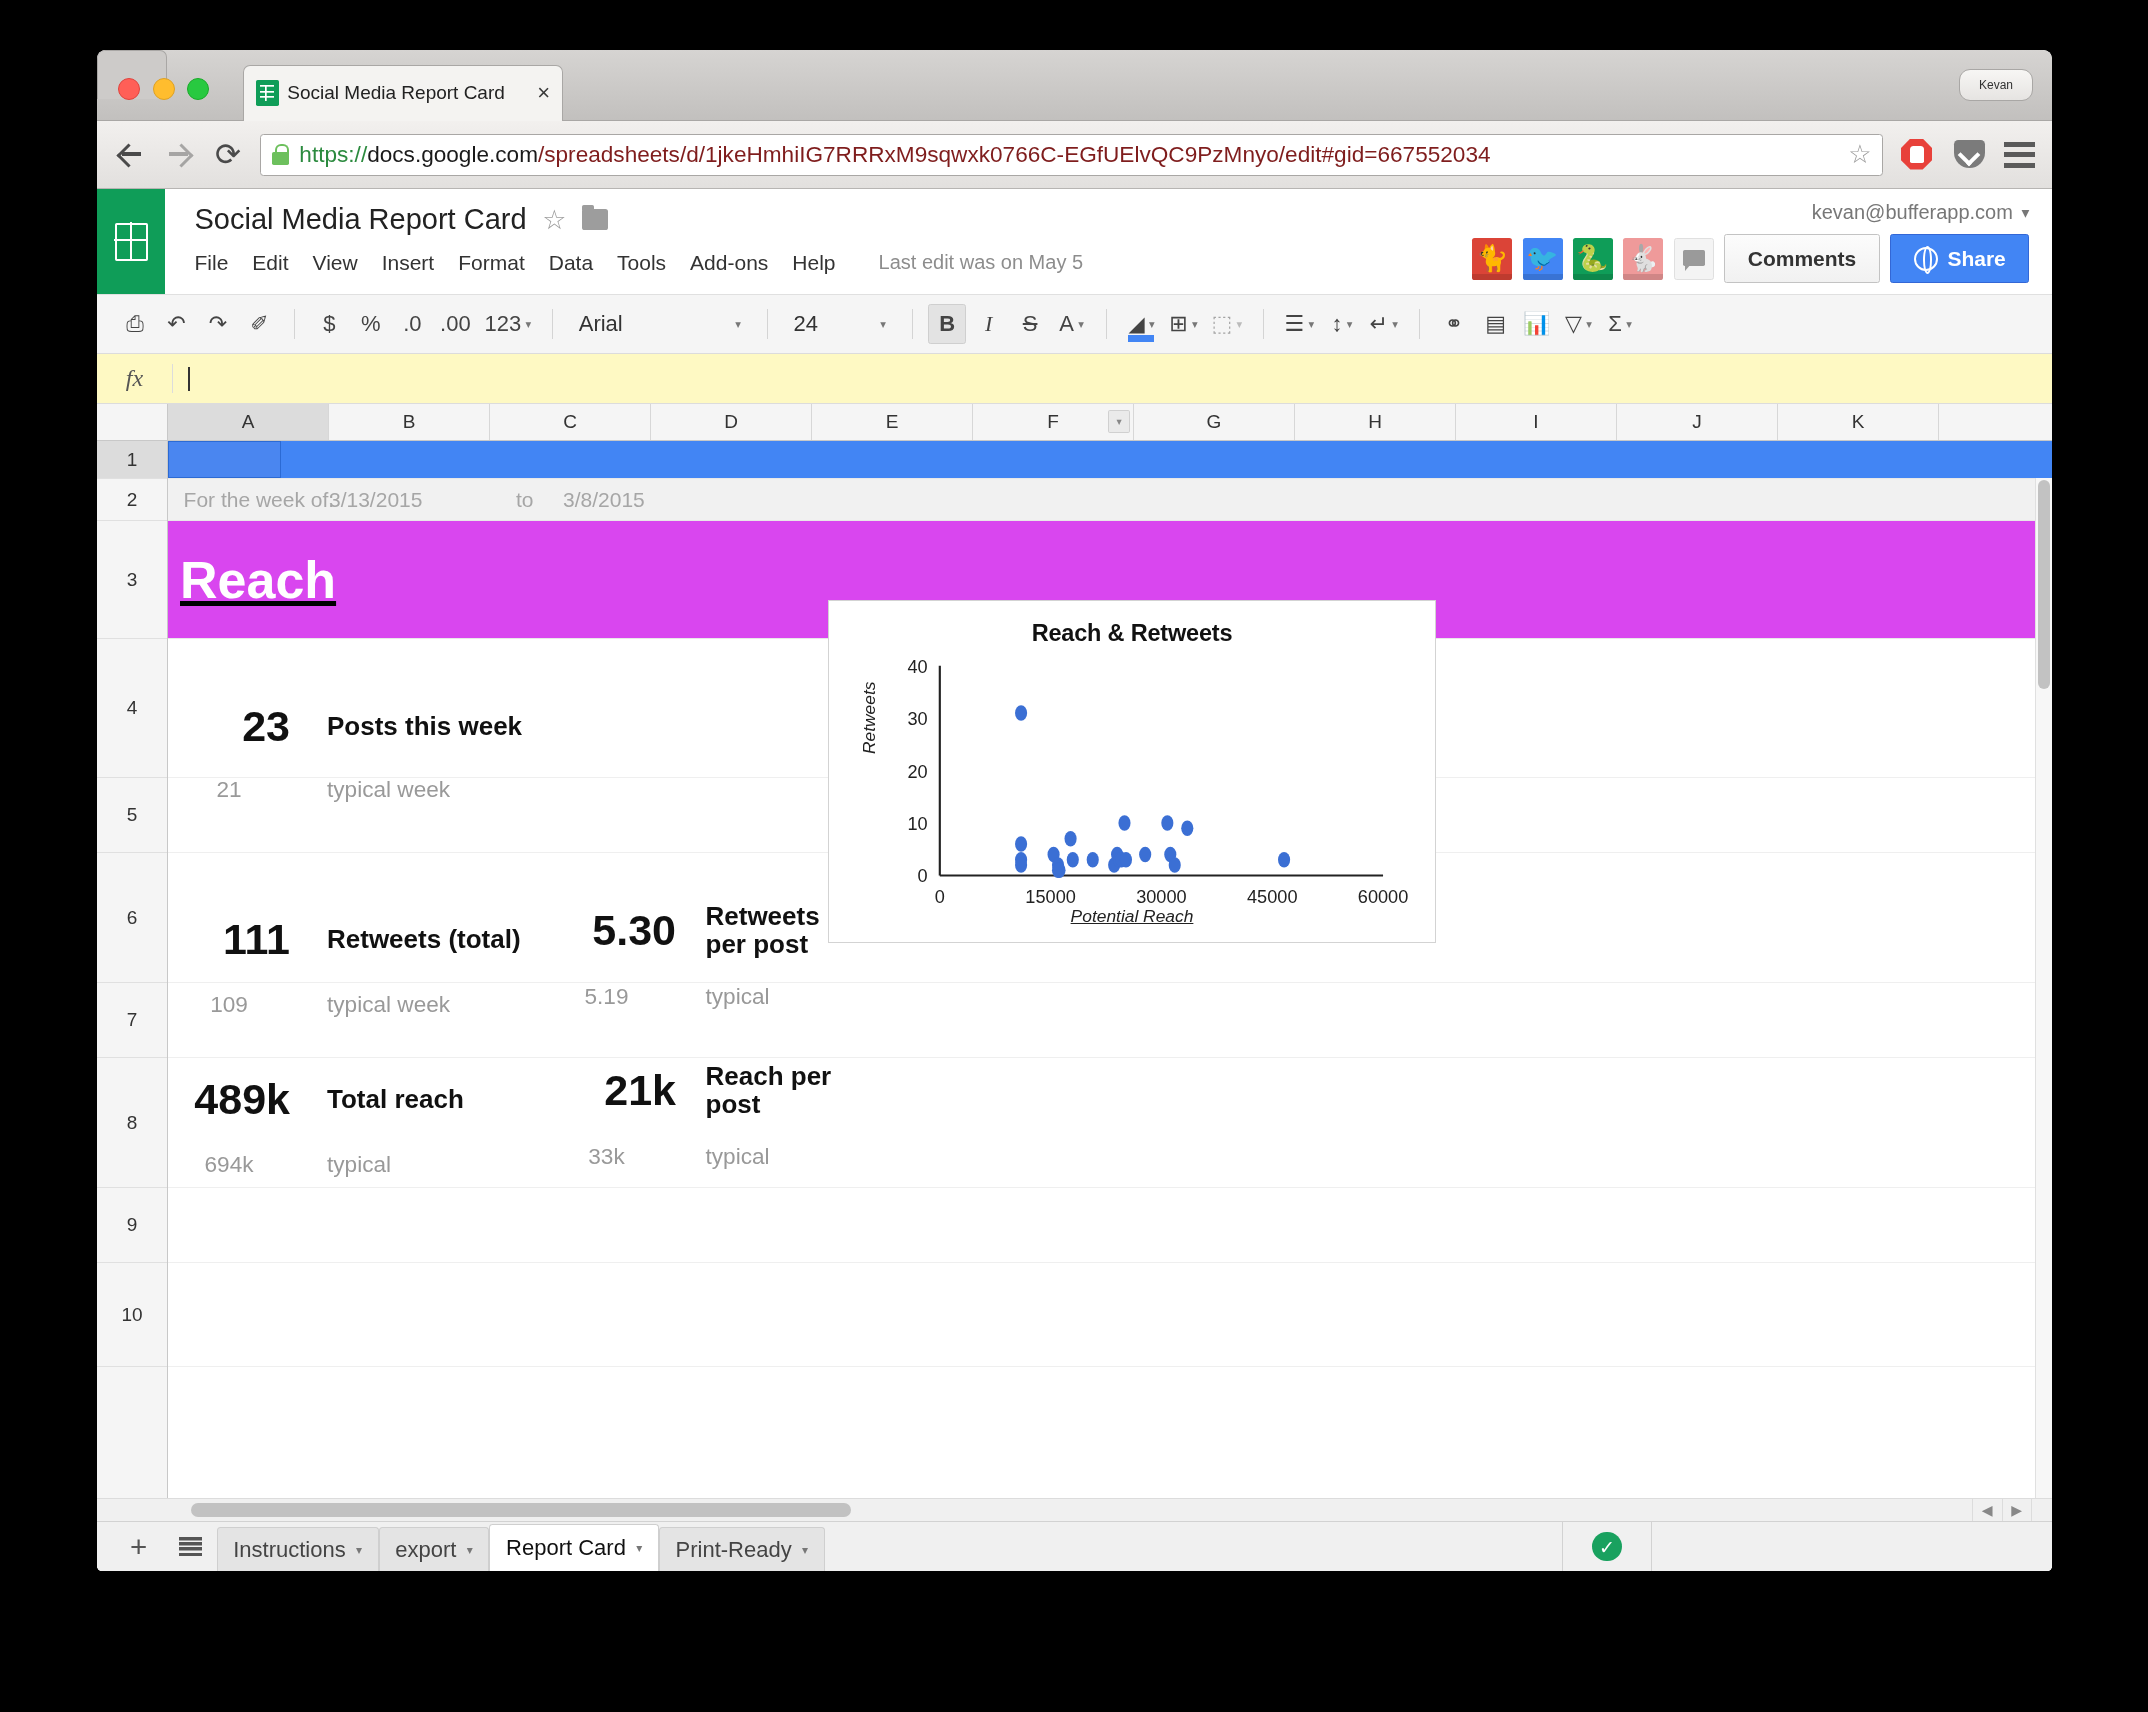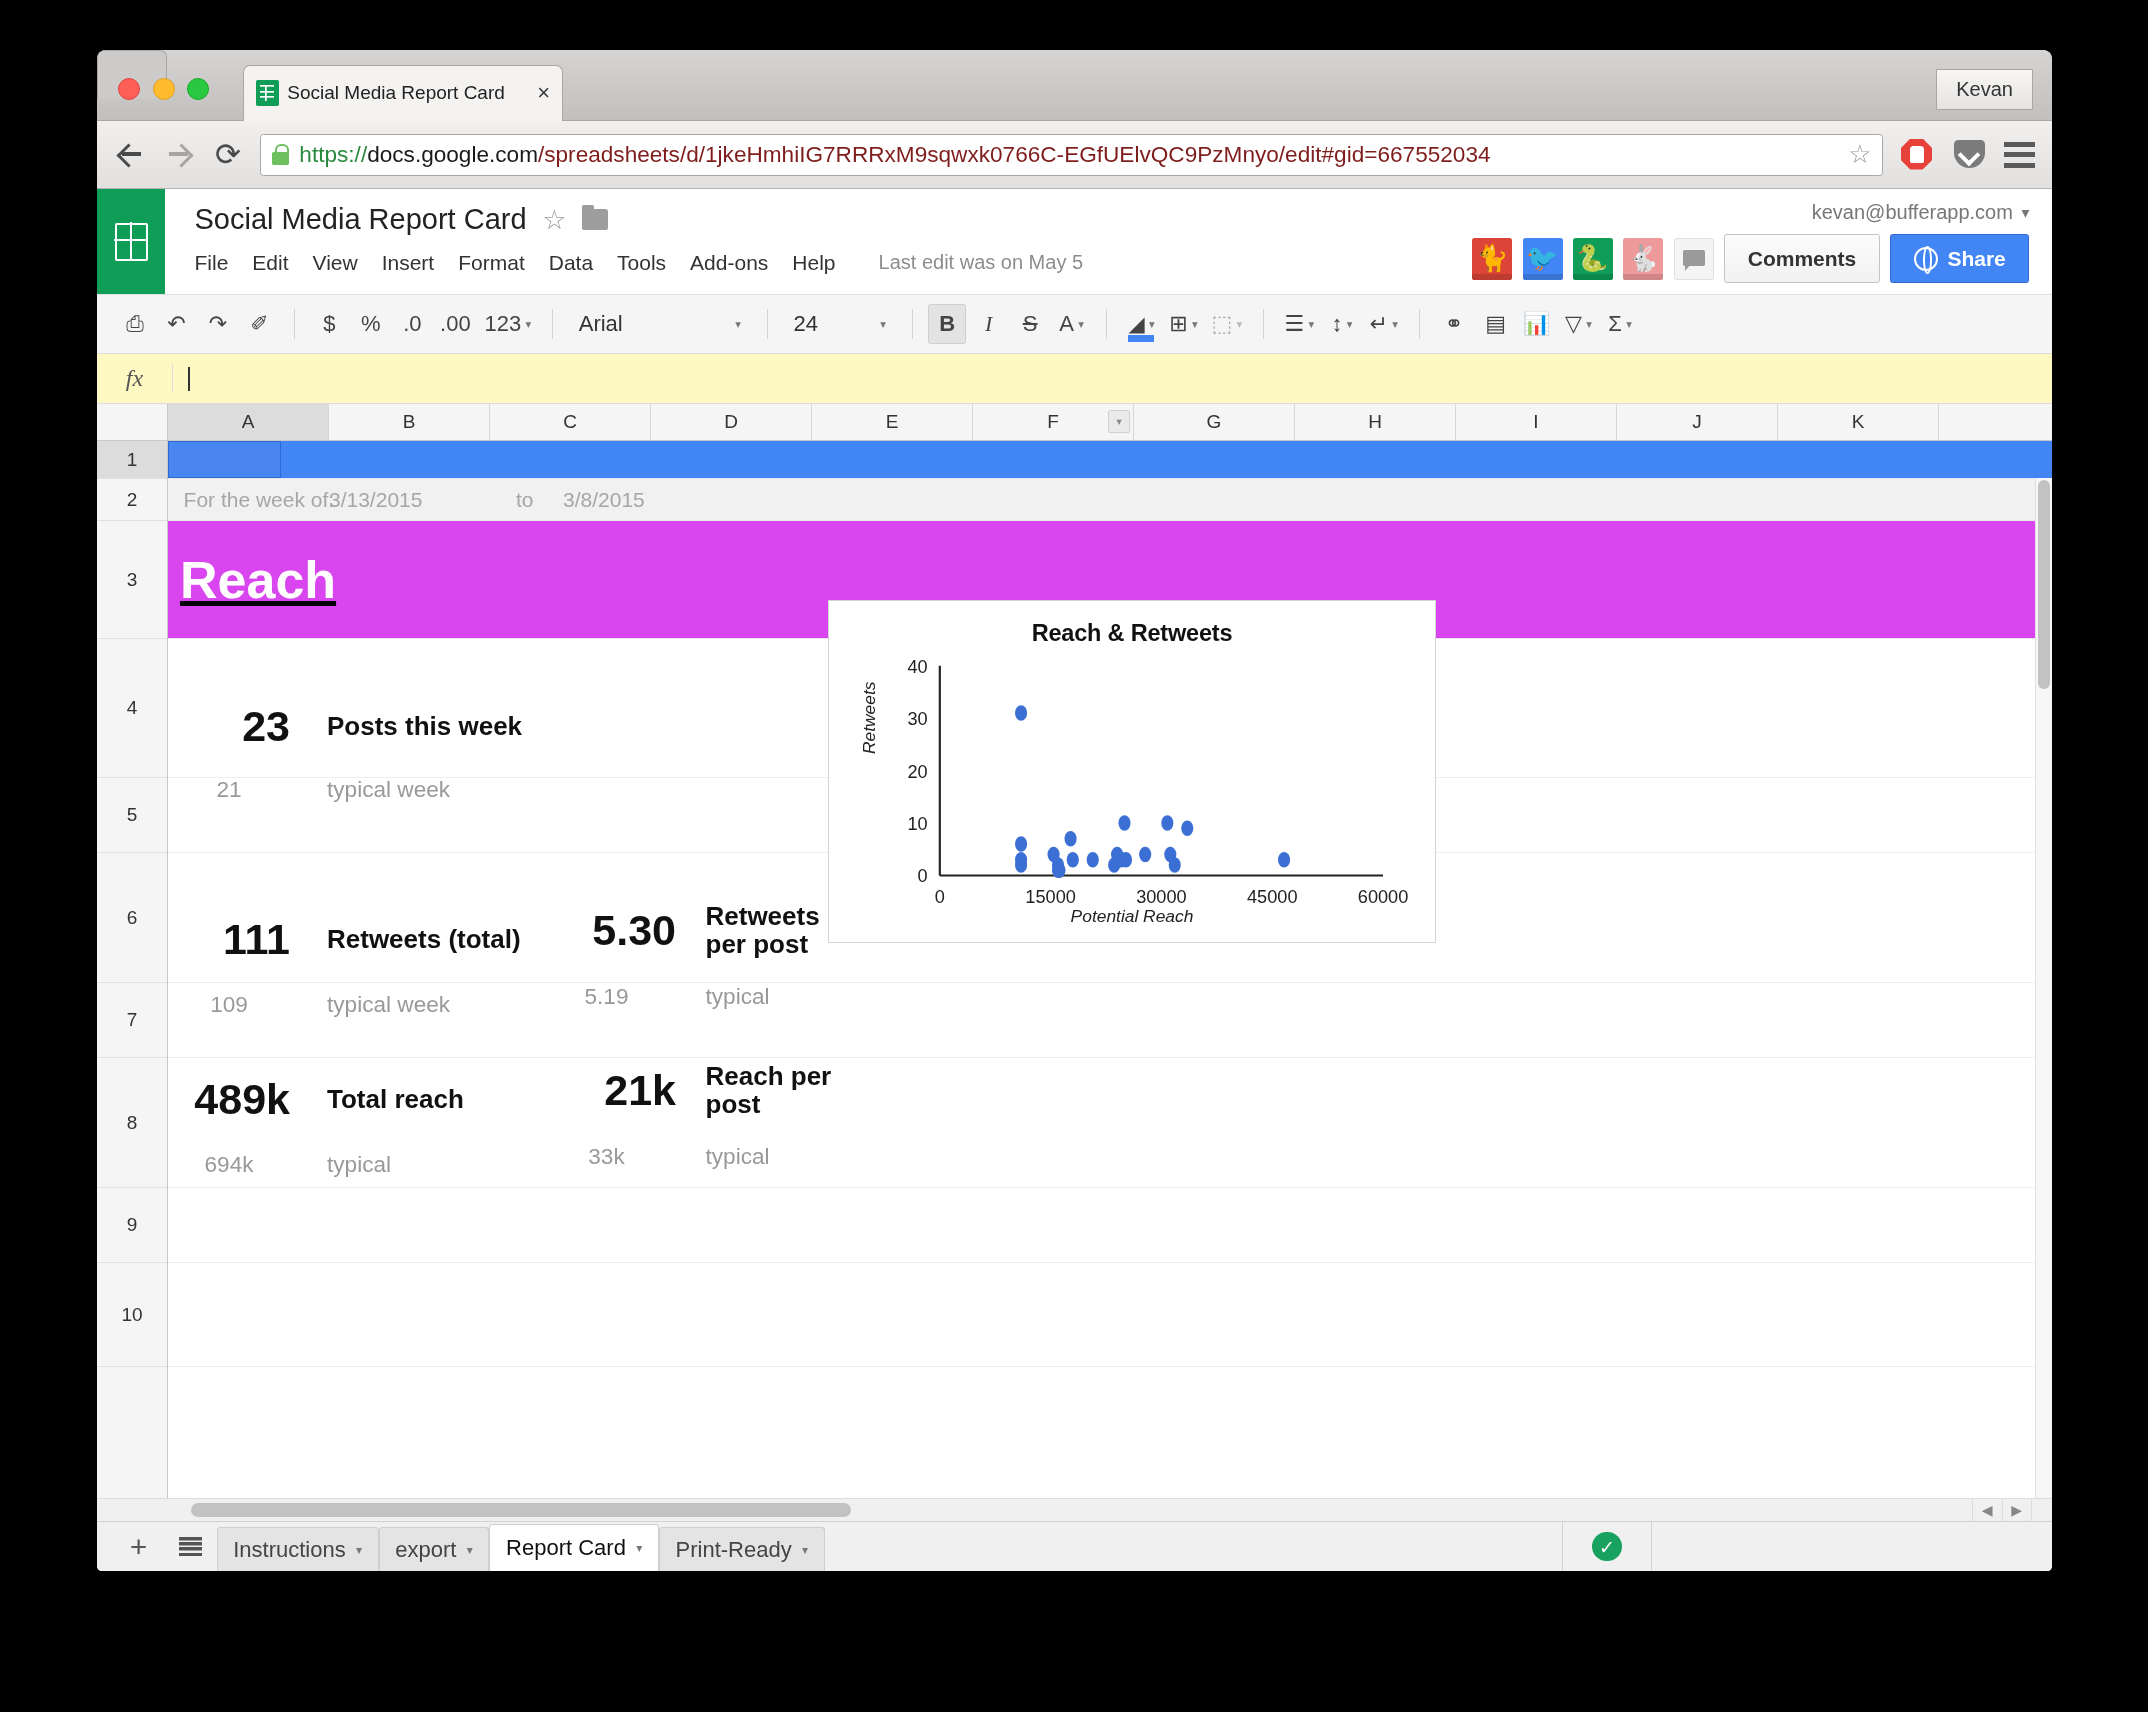--- a/index.html
+++ b/index.html
@@ -61,23 +61,23 @@
       linear-gradient(#fff,#fff) 5.2px 0/1.7px 100% no-repeat;
   }
   #tab-title {
     font-size: 19px; color: #222; white-space: nowrap;
     overflow: hidden; text-overflow: clip; max-width: 217px;
   }
   #tab-close { font-size: 22px; color: #3a3a3a; margin-left: auto; line-height: 1; }
 
   #profile-chip {
     position: absolute; right: 19px; top: 19px;
-    padding: 7.8px 19px; font-size: 20px; color: #333;
+    padding: 7.8px 19px; font-size: 12px; color: #333;
     background: linear-gradient(#f7f6f4,#e6e4e2);
-    border: 0.9px solid #a9a7a5; border-radius: 1px;
+    border: 0.9px solid #a9a7a5; border-radius: 11px;
   }
 
   
   #navbar {
     height: 68px;
     background: linear-gradient(#f2f0ee,#e2e0de);
     border-bottom: 0.9px solid #b7b5b3;
     display: flex; align-items: center; padding: 0 17.4px; gap: 15.6px;
   }
   .navbtn { width: 33px; height: 33px; position: relative; flex: none; }
@@ -308,21 +308,21 @@
     margin-top: 19px; letter-spacing: -0.2px;
   }
   #chart-plot { position: absolute; left: 0; top: 0; width: 100%; height: 100%; }
   #chart-ylabel {
     position: absolute; left: 29.5px; top: 153px;
     font-size: 17.4px; font-style: italic; color: #222;
     transform: rotate(-90deg); transform-origin: left top; white-space: nowrap;
   }
   #chart-xlabel {
     position: absolute; left: 0; right: 0; bottom: 14.8px; text-align: center;
-    font-size: 17.4px; font-style: italic; color: #222;
+    font-size: 17.4px; font-style: italic; color: #222; text-decoration: underline;
   }
 
   
   #v-scroll {
     position: absolute; right: 0; top: 37px; bottom: 0; width: 17.4px; background: #f7f7f7;
     border-left: 0.9px solid #e0e0e0;
   }
   #v-scroll-thumb {
     position: absolute; left: 2.6px; top: 1.7px; width: 12px; height: 209px;
     background: #c2c2c2; border-radius: 6px;

